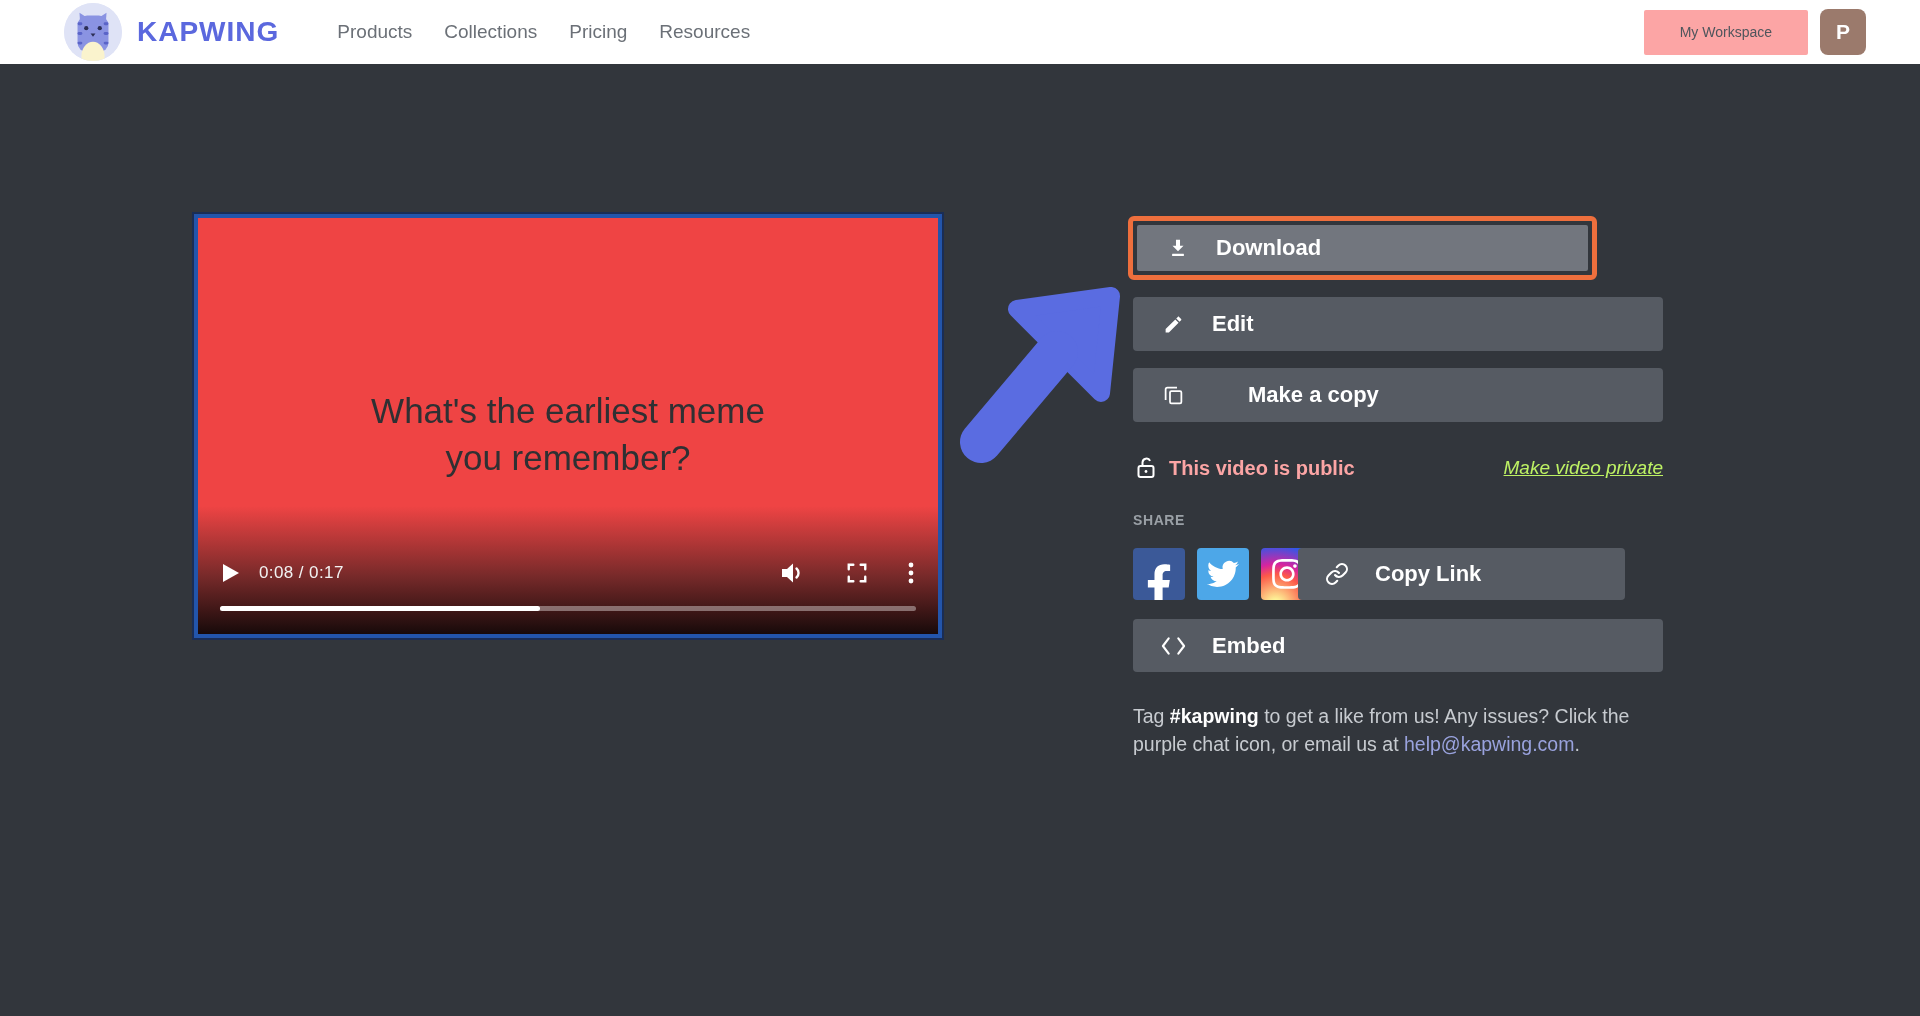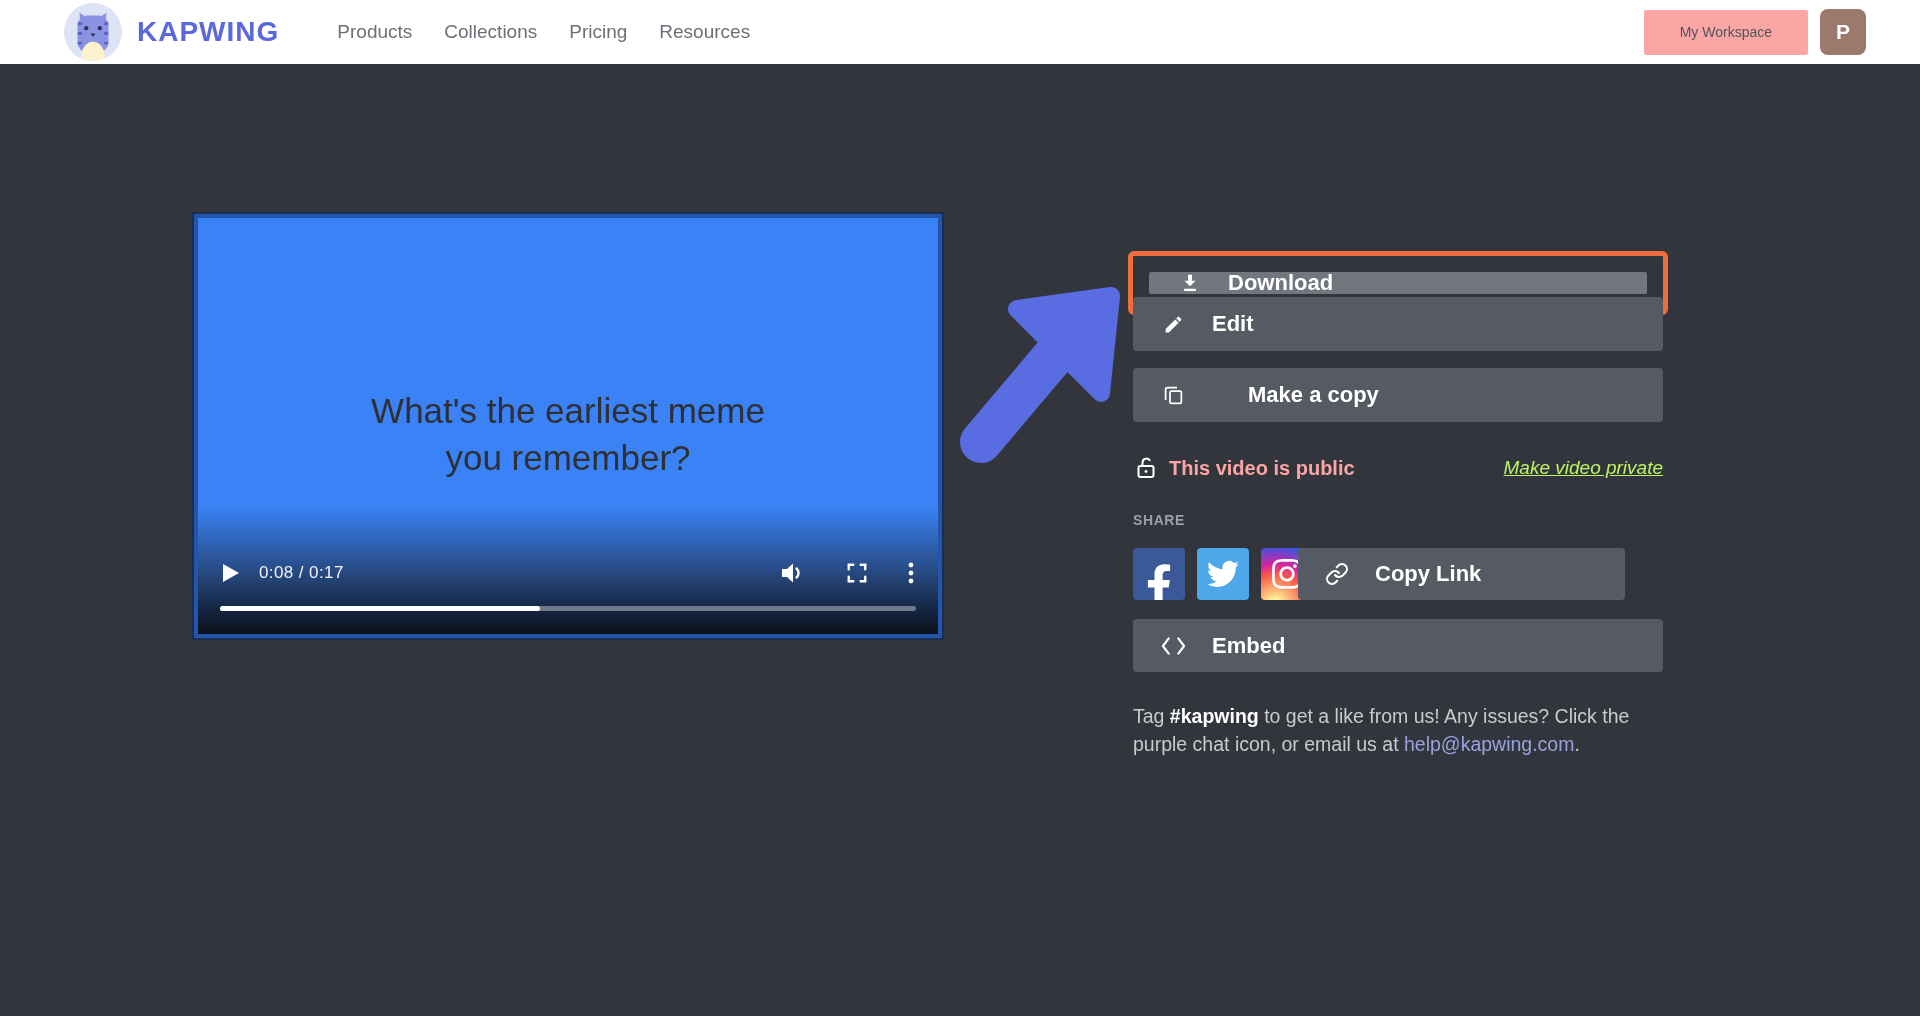--- a/index.html
+++ b/index.html
@@ -35,21 +35,21 @@
   }
   .avatar {
     width:46px; height:46px; margin-left:12px; border-radius:8px;
     background:#9b7a6c; color:#ffffff; font-size:21px; font-weight:700;
     display:flex; align-items:center; justify-content:center; cursor:pointer;
   }
 
   
   .video-frame {
     position:absolute; left:194px; top:214px; width:748px; height:424px;
-    background:#3b82f6; border:4px solid #2355ab;
+    background:#ef4444; border:4px solid #2355ab;
     box-shadow:0 0 0 2px #1a2d55;
   }
   .video-caption {
     position:absolute; left:0; right:0; top:52%; transform:translateY(-50%);
     text-align:center; color:#2f3033; font-size:35px; line-height:47px; font-weight:400;
   }
   .controls-gradient {
     position:absolute; left:0; right:0; bottom:0; height:128px;
     background:linear-gradient(to bottom, rgba(20,20,20,0) 0%, rgba(20,20,20,0.55) 55%, rgba(5,5,5,0.92) 100%);
   }
@@ -64,22 +64,22 @@
     position:absolute; left:22px; right:22px; bottom:23px; height:5px;
     border-radius:3px; background:rgba(255,255,255,0.38); cursor:pointer;
   }
   .progress-fill { height:100%; border-radius:3px; background:#ffffff; }
 
   
   .arrow-overlay { position:absolute; left:953px; top:282px; width:180px; height:196px; z-index:3; }
 
   
   .download-outline {
-    position:absolute; left:1128px; top:216px; width:540px; height:64px;
-    border:5px solid #ee6f3d; border-radius:6px; padding:16px; background:none;margin-top:35px;
+    position:absolute; left:1128px; top:216px; width:469px; height:64px;
+    border:5px solid #ee6f3d; border-radius:6px; padding:4px; background:none;
   }
   .action-btn {
     position:absolute; left:1133px; width:530px; height:54px;
     background:#565b63; border:none; border-radius:4px;
     display:flex; align-items:center; cursor:pointer;
     font-family:"Liberation Sans", sans-serif;
     color:#ffffff; font-size:22px; font-weight:600;
   }
   .download-inner {
     position:static; width:100%; height:100%; background:#72767e; border-radius:2px;

